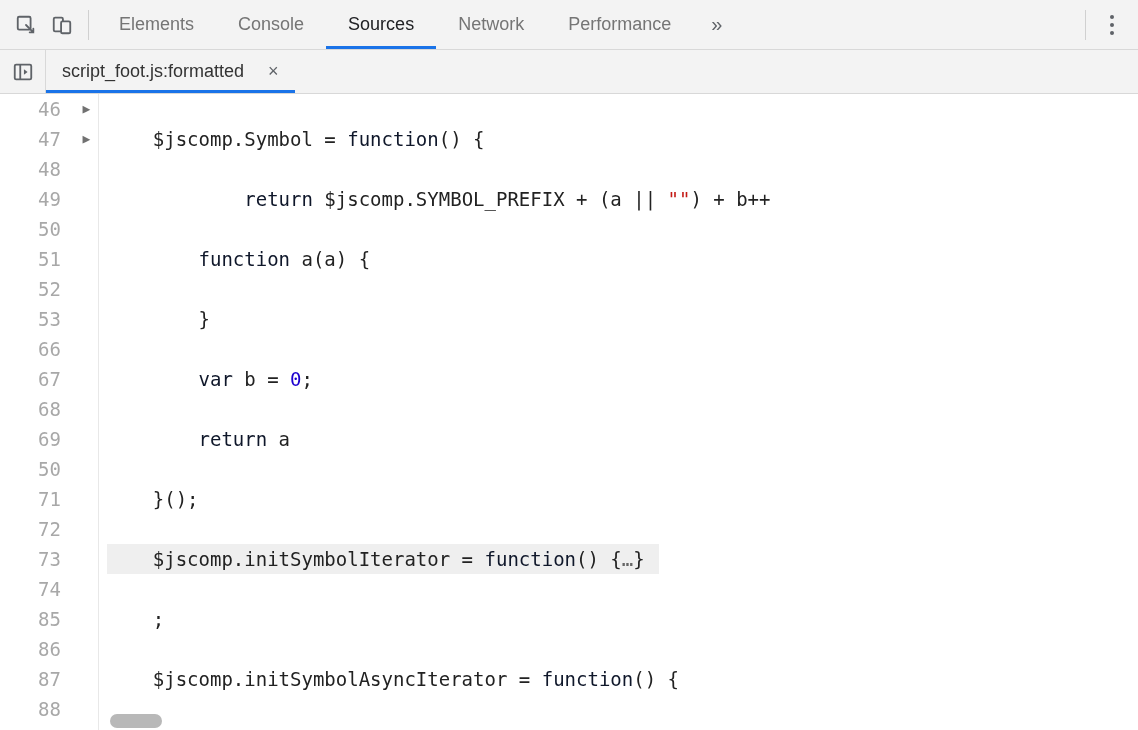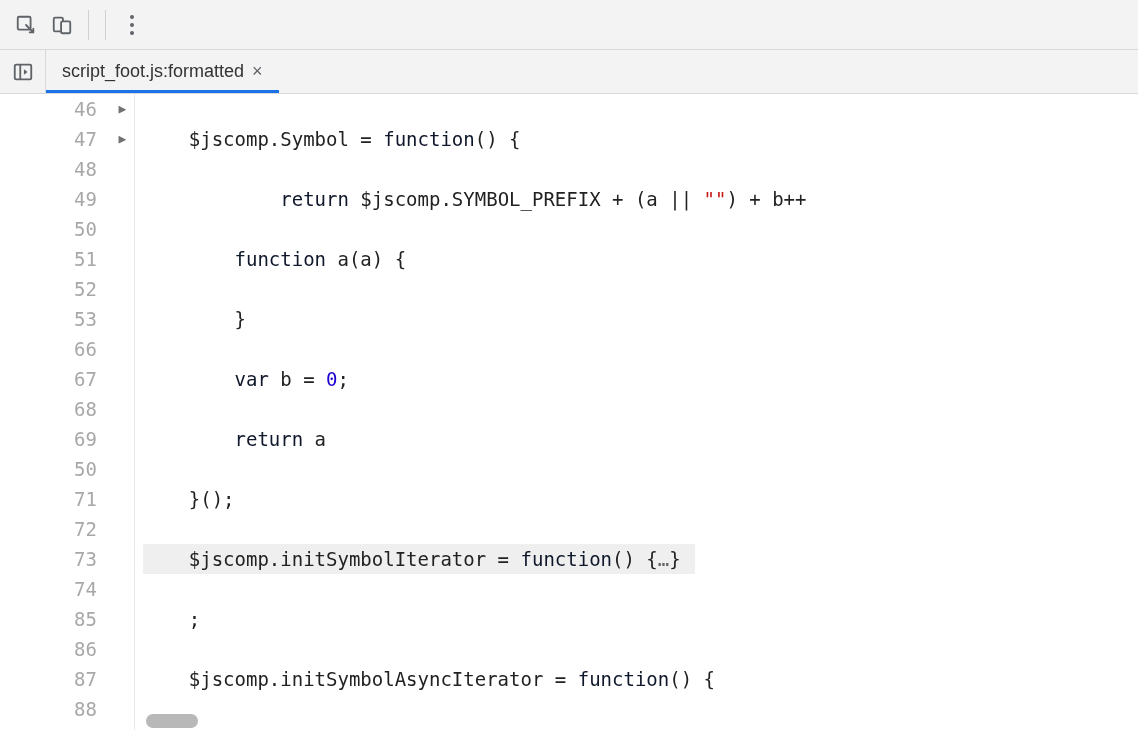--- a/index.html
+++ b/index.html
@@ -109,21 +109,21 @@
     }
     .file-tab {
       display: flex;
       align-items: center;
       height: 100%;
       padding: 0 16px;
       cursor: pointer;
       font-size: 18px;
       color: #333;
       position: relative;
-      gap: 8px;
+      gap: 24px;
     }
     .file-tab.active::after {
       content: "";
       position: absolute;
       bottom: 0;
       left: 0;
       right: 0;
       height: 3px;
       background: #1a73e8;
     }
@@ -134,21 +134,20 @@
     }
 
     .editor {
       display: flex;
       height: calc(100% - 94px);
       font-family: Menlo, Consolas, monospace;
       font-size: 19px;
       line-height: 30px;
       overflow: hidden;
       position: relative;
-      margin-left: 36px;
     }
     .gutter {
       width: 75px;
       text-align: right;
       color: #a8a8a8;
       padding-right: 14px;
       user-select: none;
       flex-shrink: 0;
     }
     .fold-gutter {
@@ -197,20 +196,28 @@
       <path d="M12 12 L20 20 M20 16 L20 20 L16 20" stroke-linecap="round"></path>
     </svg>
   </div>
   <div class="tb-icon">
     <svg width="22" height="22" viewBox="0 0 24 24" fill="none" stroke="currentColor" stroke-width="2">
       <rect x="3" y="4" width="10" height="15" rx="1.5"></rect>
       <rect x="11" y="8" width="10" height="13" rx="1.5" fill="#f3f3f3"></rect>
     </svg>
   </div>
   <div class="tb-divider"></div>
+  <div class="tb-tabs">
+    <div class="tb-tab">Elements</div>
+    <div class="tb-tab">Console</div>
+    <div class="tb-tab active">Sources</div>
+    <div class="tb-tab">Network</div>
+    <div class="tb-tab">Performance</div>
+    <div class="tb-more">»</div>
+  </div>
   <div class="tb-right">
     <div class="tb-divider"></div>
     <div class="kebab">
       <span></span>
         <span></span>
         <span></span>
     </div>
   </div>
 </div>
 

